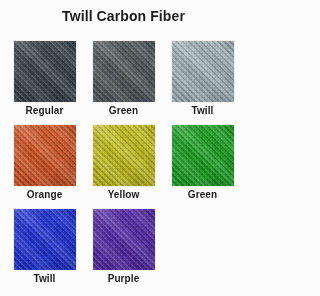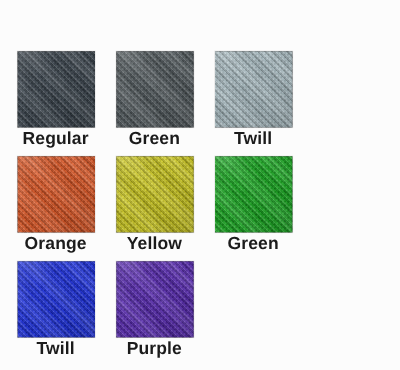--- a/index.html
+++ b/index.html
@@ -150,35 +150,36 @@
     background: linear-gradient(140deg,
         rgba(255,255,255,0.13) 0%,
         rgba(255,255,255,0.02) 32%,
         rgba(0,0,0,0.04) 68%,
         rgba(0,0,0,0.13) 100%);
   }
 
   
   .label {
     margin-top: 3px;
-    font-size: 14px;
+    font-size: 10px;
     font-weight: bold;
     color: #1b1b1b;
     text-align: center;
     letter-spacing: 0.1px;
     line-height: 11px;
     font-family: "Liberation Sans", sans-serif;
     white-space: nowrap;
   }
 </style>
 </head>
 <body style="background: rgb(252, 252, 252);">
 
 <div id="page" style="background: rgb(252, 252, 252);">
 
+  <div id="title">Twill Carbon Fiber</div>
 
   <div id="grid">
 
     <div class="cell">
       <div class="swatch">
         <div class="base" style="background: rgb(55, 65, 74);"></div>
         <div class="rib"></div>
         <div class="weave"></div>
         <div class="blocks"></div>
         <div class="sheen"></div>

